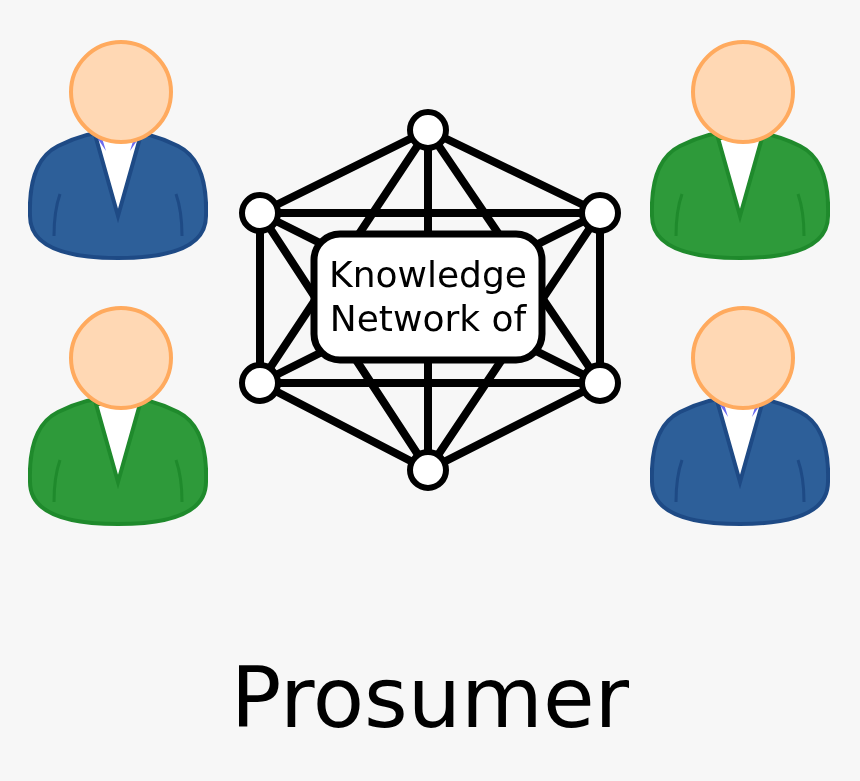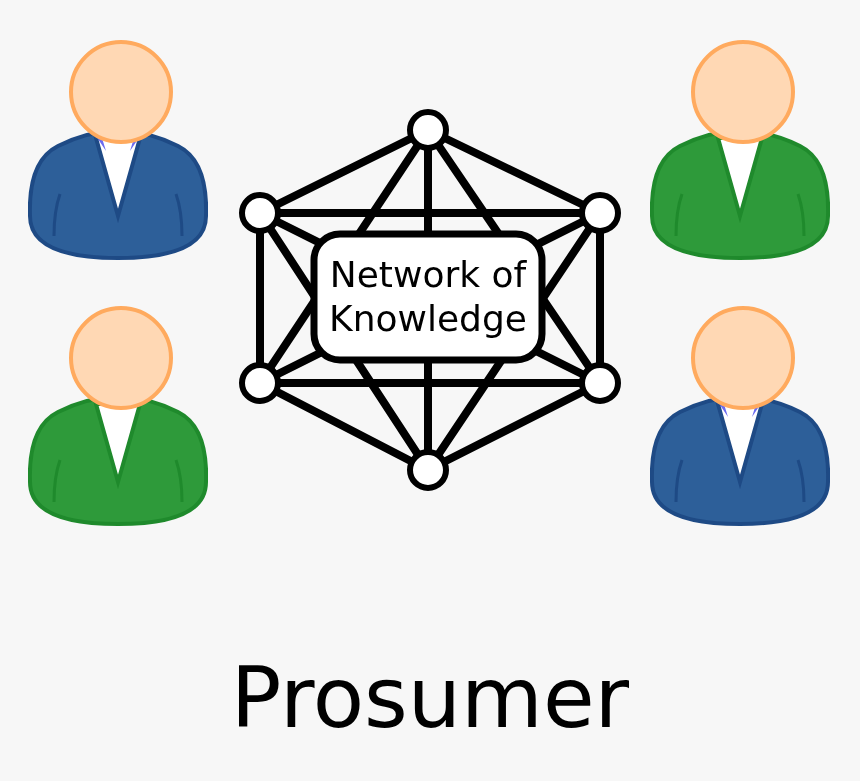--- a/index.html
+++ b/index.html
@@ -78,17 +78,17 @@
       <circle cx="370" cy="113" r="18"></circle>
       <circle cx="30" cy="283" r="18"></circle>
       <circle cx="370" cy="283" r="18"></circle>
       <circle cx="198" cy="370" r="18"></circle>
     </g>
     <rect x="84" y="134" width="228" height="126" rx="26" ry="26" fill="#ffffff" stroke="#000" stroke-width="7"></rect>
   </svg>
 </div>
 
 <div class="net-label">
+  <span>Knowledge</span>
   <span>Network of</span>
-  <span>Knowledge</span>
 </div>
 
 <div class="title">Prosumer</div>
 
 </body></html>

